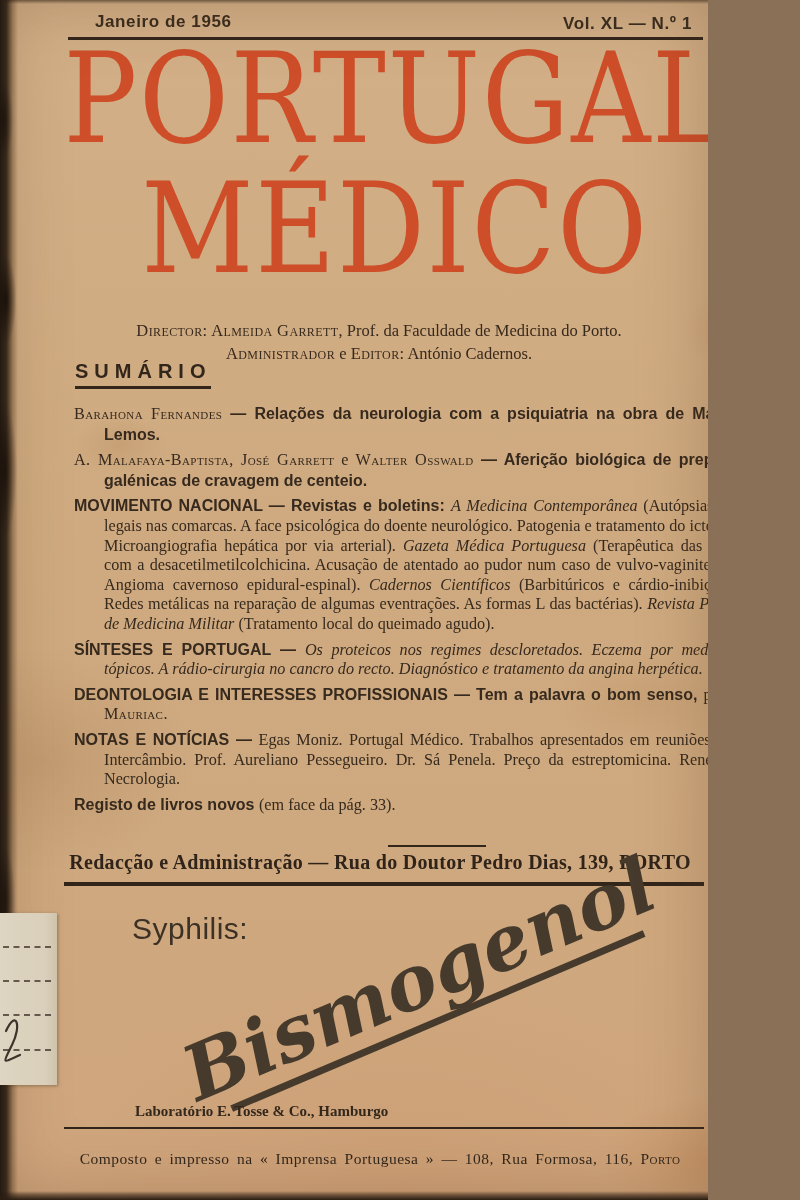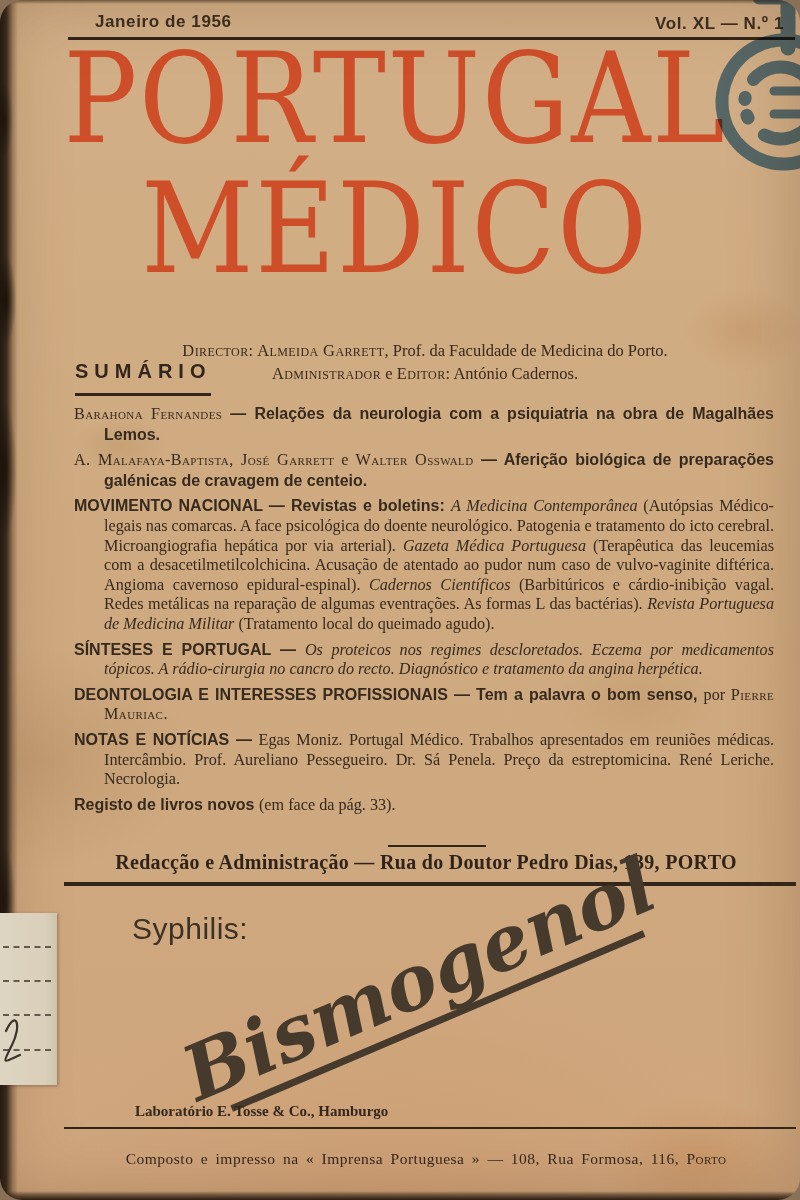--- a/index.html
+++ b/index.html
@@ -2,31 +2,30 @@
 <html><head>
 <meta charset="utf-8">
 <style>
   html,body{margin:0;padding:0;}
   body{
     width:800px;height:1200px;
     font-family:"Liberation Serif",serif;
     background:#8a7057;
   }
   .sheet{
-    position:relative;width:800px;height:1200px;overflow:hidden;
+    position:relative;width:708px;height:1200px;overflow:hidden;
     color:#37291c;
     background:
       radial-gradient(ellipse 140px 90px at 700px 1160px, rgba(186,120,60,.28), transparent 70%),
       radial-gradient(ellipse 90px 60px at 745px 330px, rgba(175,115,60,.22), transparent 70%),
       radial-gradient(ellipse 220px 160px at 40px 760px, rgba(140,95,55,.18), transparent 70%),
       radial-gradient(ellipse 70px 40px at 120px 445px, rgba(150,100,50,.15), transparent 70%),
       radial-gradient(ellipse 120px 70px at 640px 700px, rgba(150,100,50,.12), transparent 70%),
       radial-gradient(ellipse 500px 300px at 400px 1190px, rgba(190,120,70,.15), transparent 75%),
       linear-gradient(180deg,#d2af87 0%,#cfaa80 45%,#cea87e 70%,#d0a67e 100%);
-    border-radius: 22px;
   }
   .sheet::after{
     content:"";position:absolute;inset:0;pointer-events:none;
     box-shadow:inset 0 0 70px rgba(85,55,25,.28);
   }
   .binding{
     position:absolute;left:0;top:0;width:18px;height:1200px;z-index:5;
     background:linear-gradient(90deg,#241a12 0%,#38291b 35%,rgba(95,68,42,.45) 70%,rgba(95,68,42,0) 100%);
   }
   .binding::after{
@@ -51,26 +50,26 @@
 
   .masthead-line{position:absolute;left:10px;width:770px;text-align:center;
     font-family:"DejaVu Serif",serif;font-size:126px;line-height:1;letter-spacing:2px;
     color:#ce4e29;transform:scaleX(.87);transform-origin:50% 50%;}
   .m1{top:36px;}
   .m2{top:166px;}
 
   .stamp{position:absolute;left:676px;top:-10px;z-index:3;mix-blend-mode:multiply;opacity:.85;filter:blur(.4px);}
 
   .credits{position:absolute;left:60px;right:10px;top:319px;text-align:center;
-    font-size:16.5px;line-height:23px;color:#37291c;margin-top:20px;}
+    font-size:16.5px;line-height:23px;color:#37291c;}
   .credits p{margin:0;}
 
   .sumario-heading{position:absolute;left:75px;top:360px;
     font-family:"Liberation Sans",sans-serif;font-weight:700;font-size:20px;letter-spacing:6px;
-    border-bottom:3px solid #32251a;padding-bottom:10px;color:#32251a;}
+    border-bottom:3px solid #32251a;padding-bottom:3px;color:#32251a;}
 
   .toc{position:absolute;left:74px;top:404px;width:700px;
     font-size:16.2px;line-height:19.6px;text-align:justify;color:#362a1e;}
   .toc p{margin:0 0 5px 0;padding-left:30px;text-indent:-30px;}
 
   .run-b{font-family:"Liberation Sans",sans-serif;font-weight:700;font-size:16px;}
   .run-i{font-style:italic;}
   .run-sc{font-variant:small-caps;letter-spacing:.4px;}
   .run-lg{font-size:18.5px;}
 

